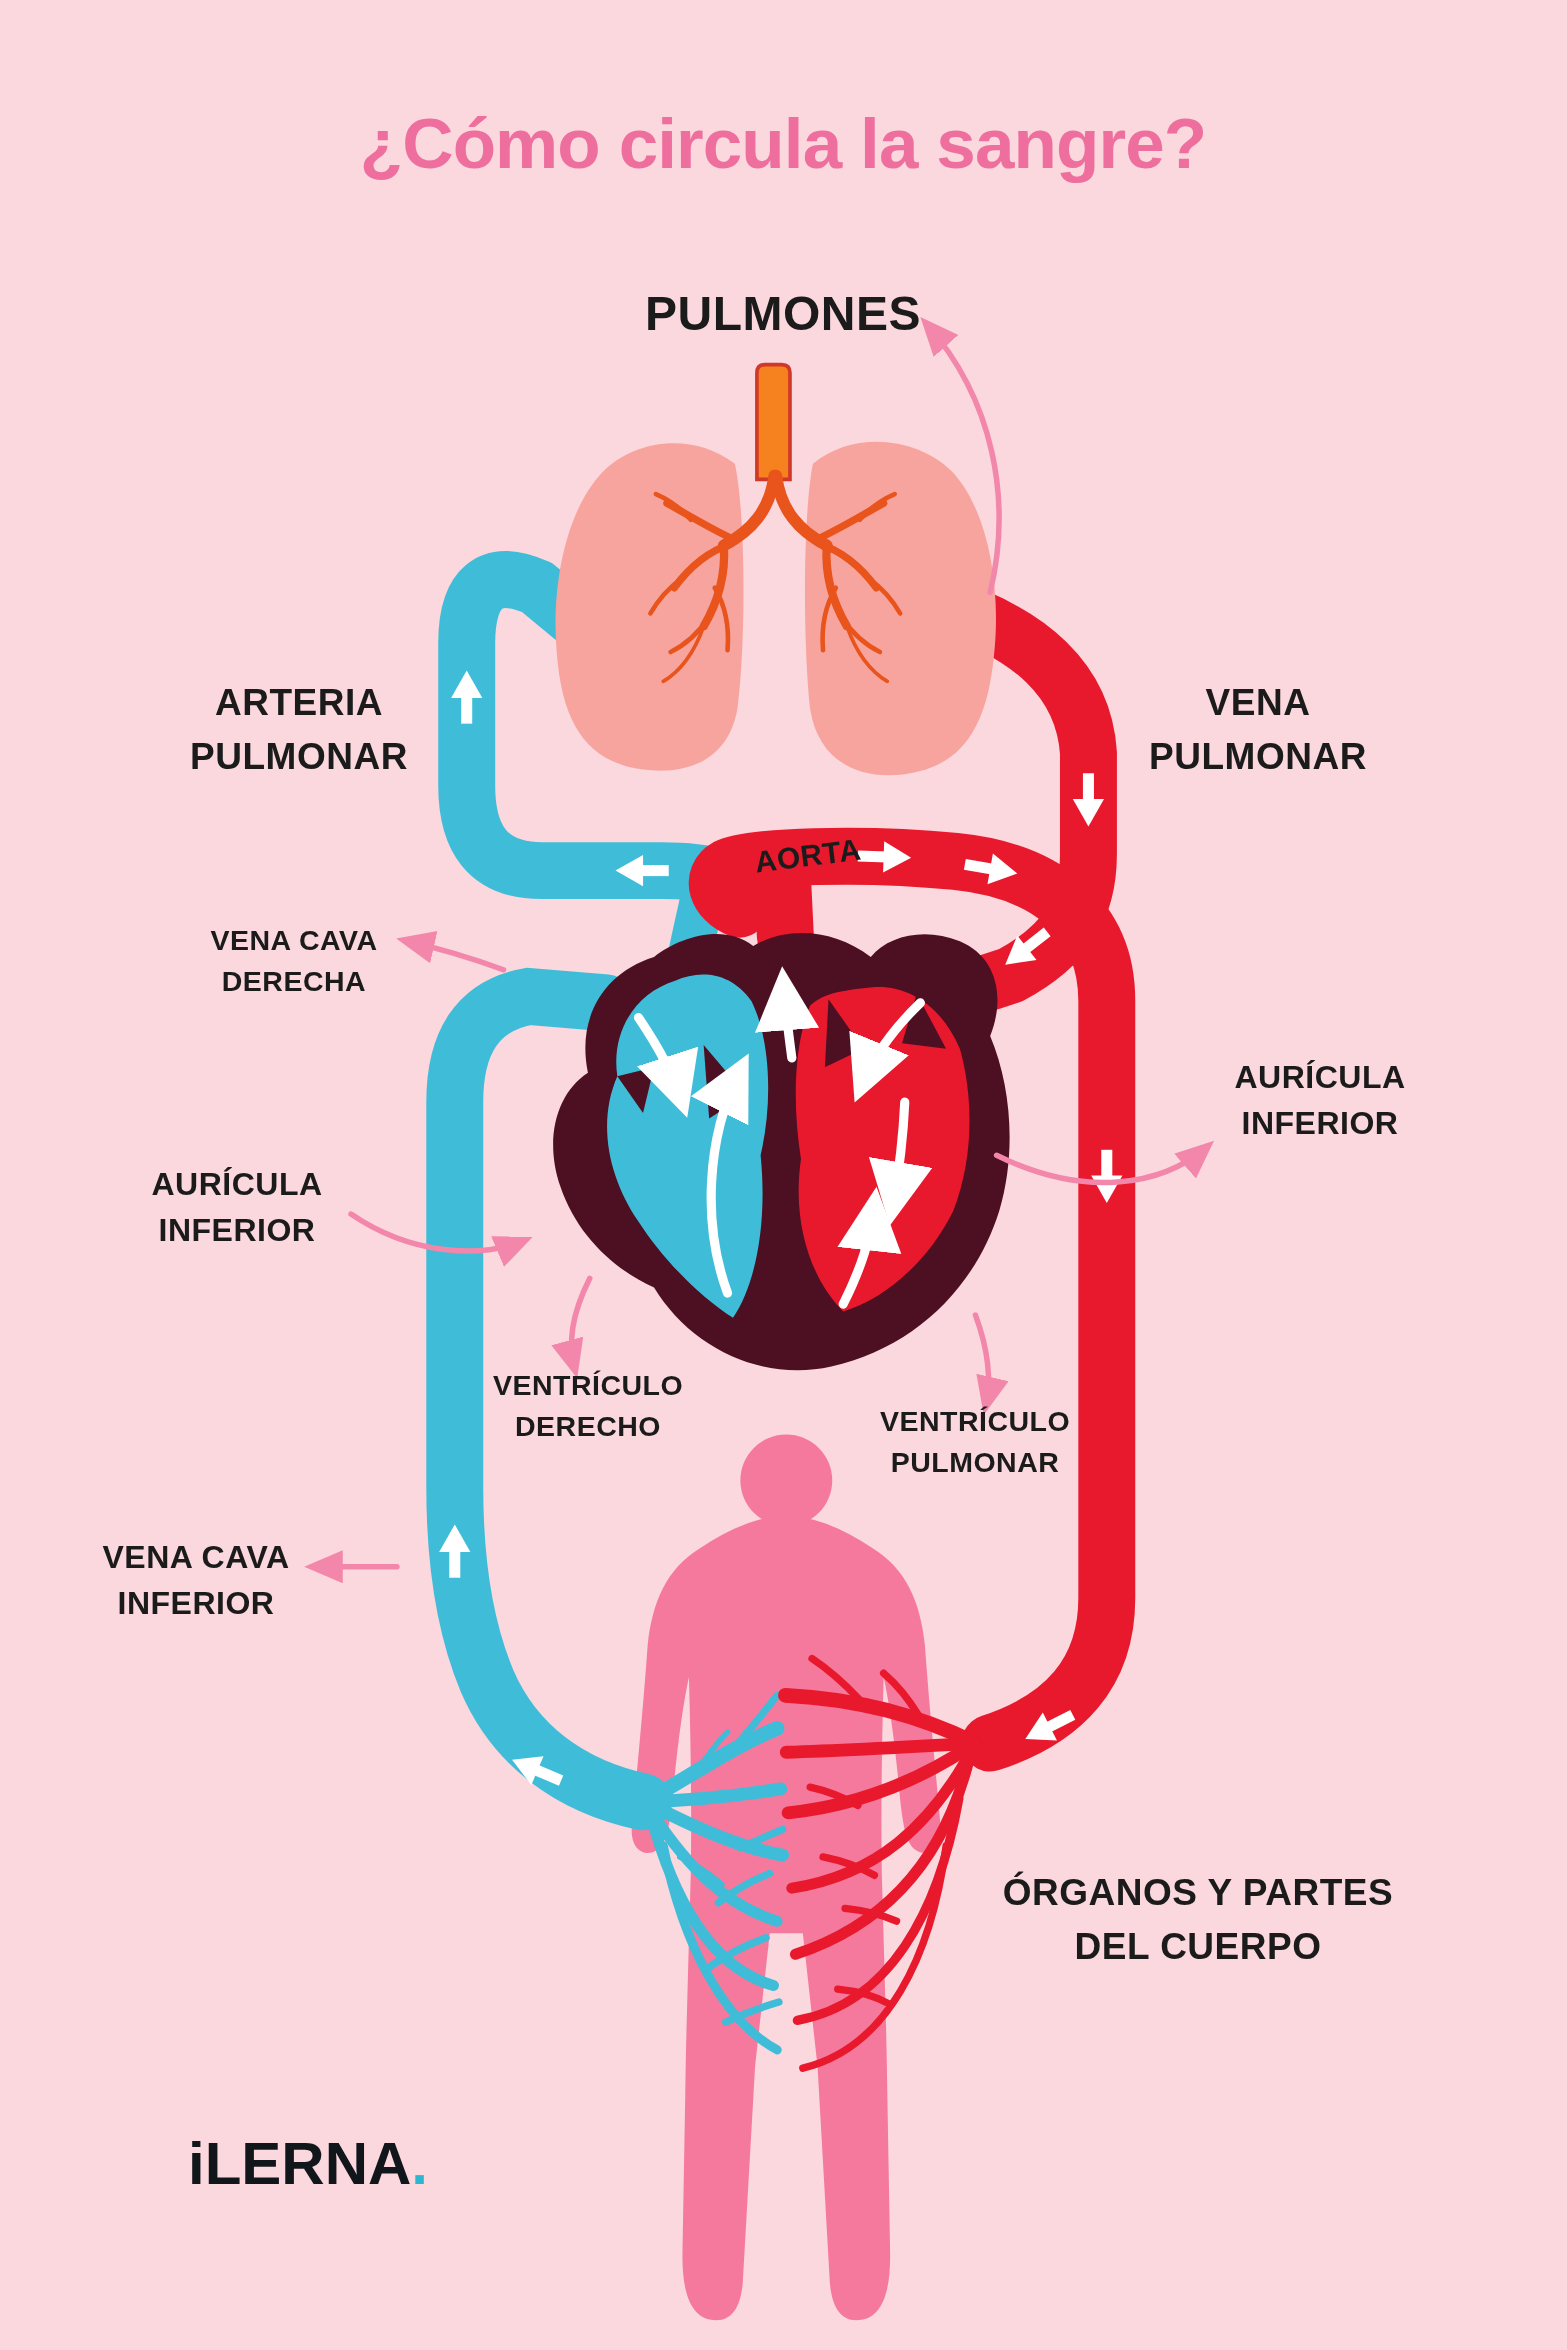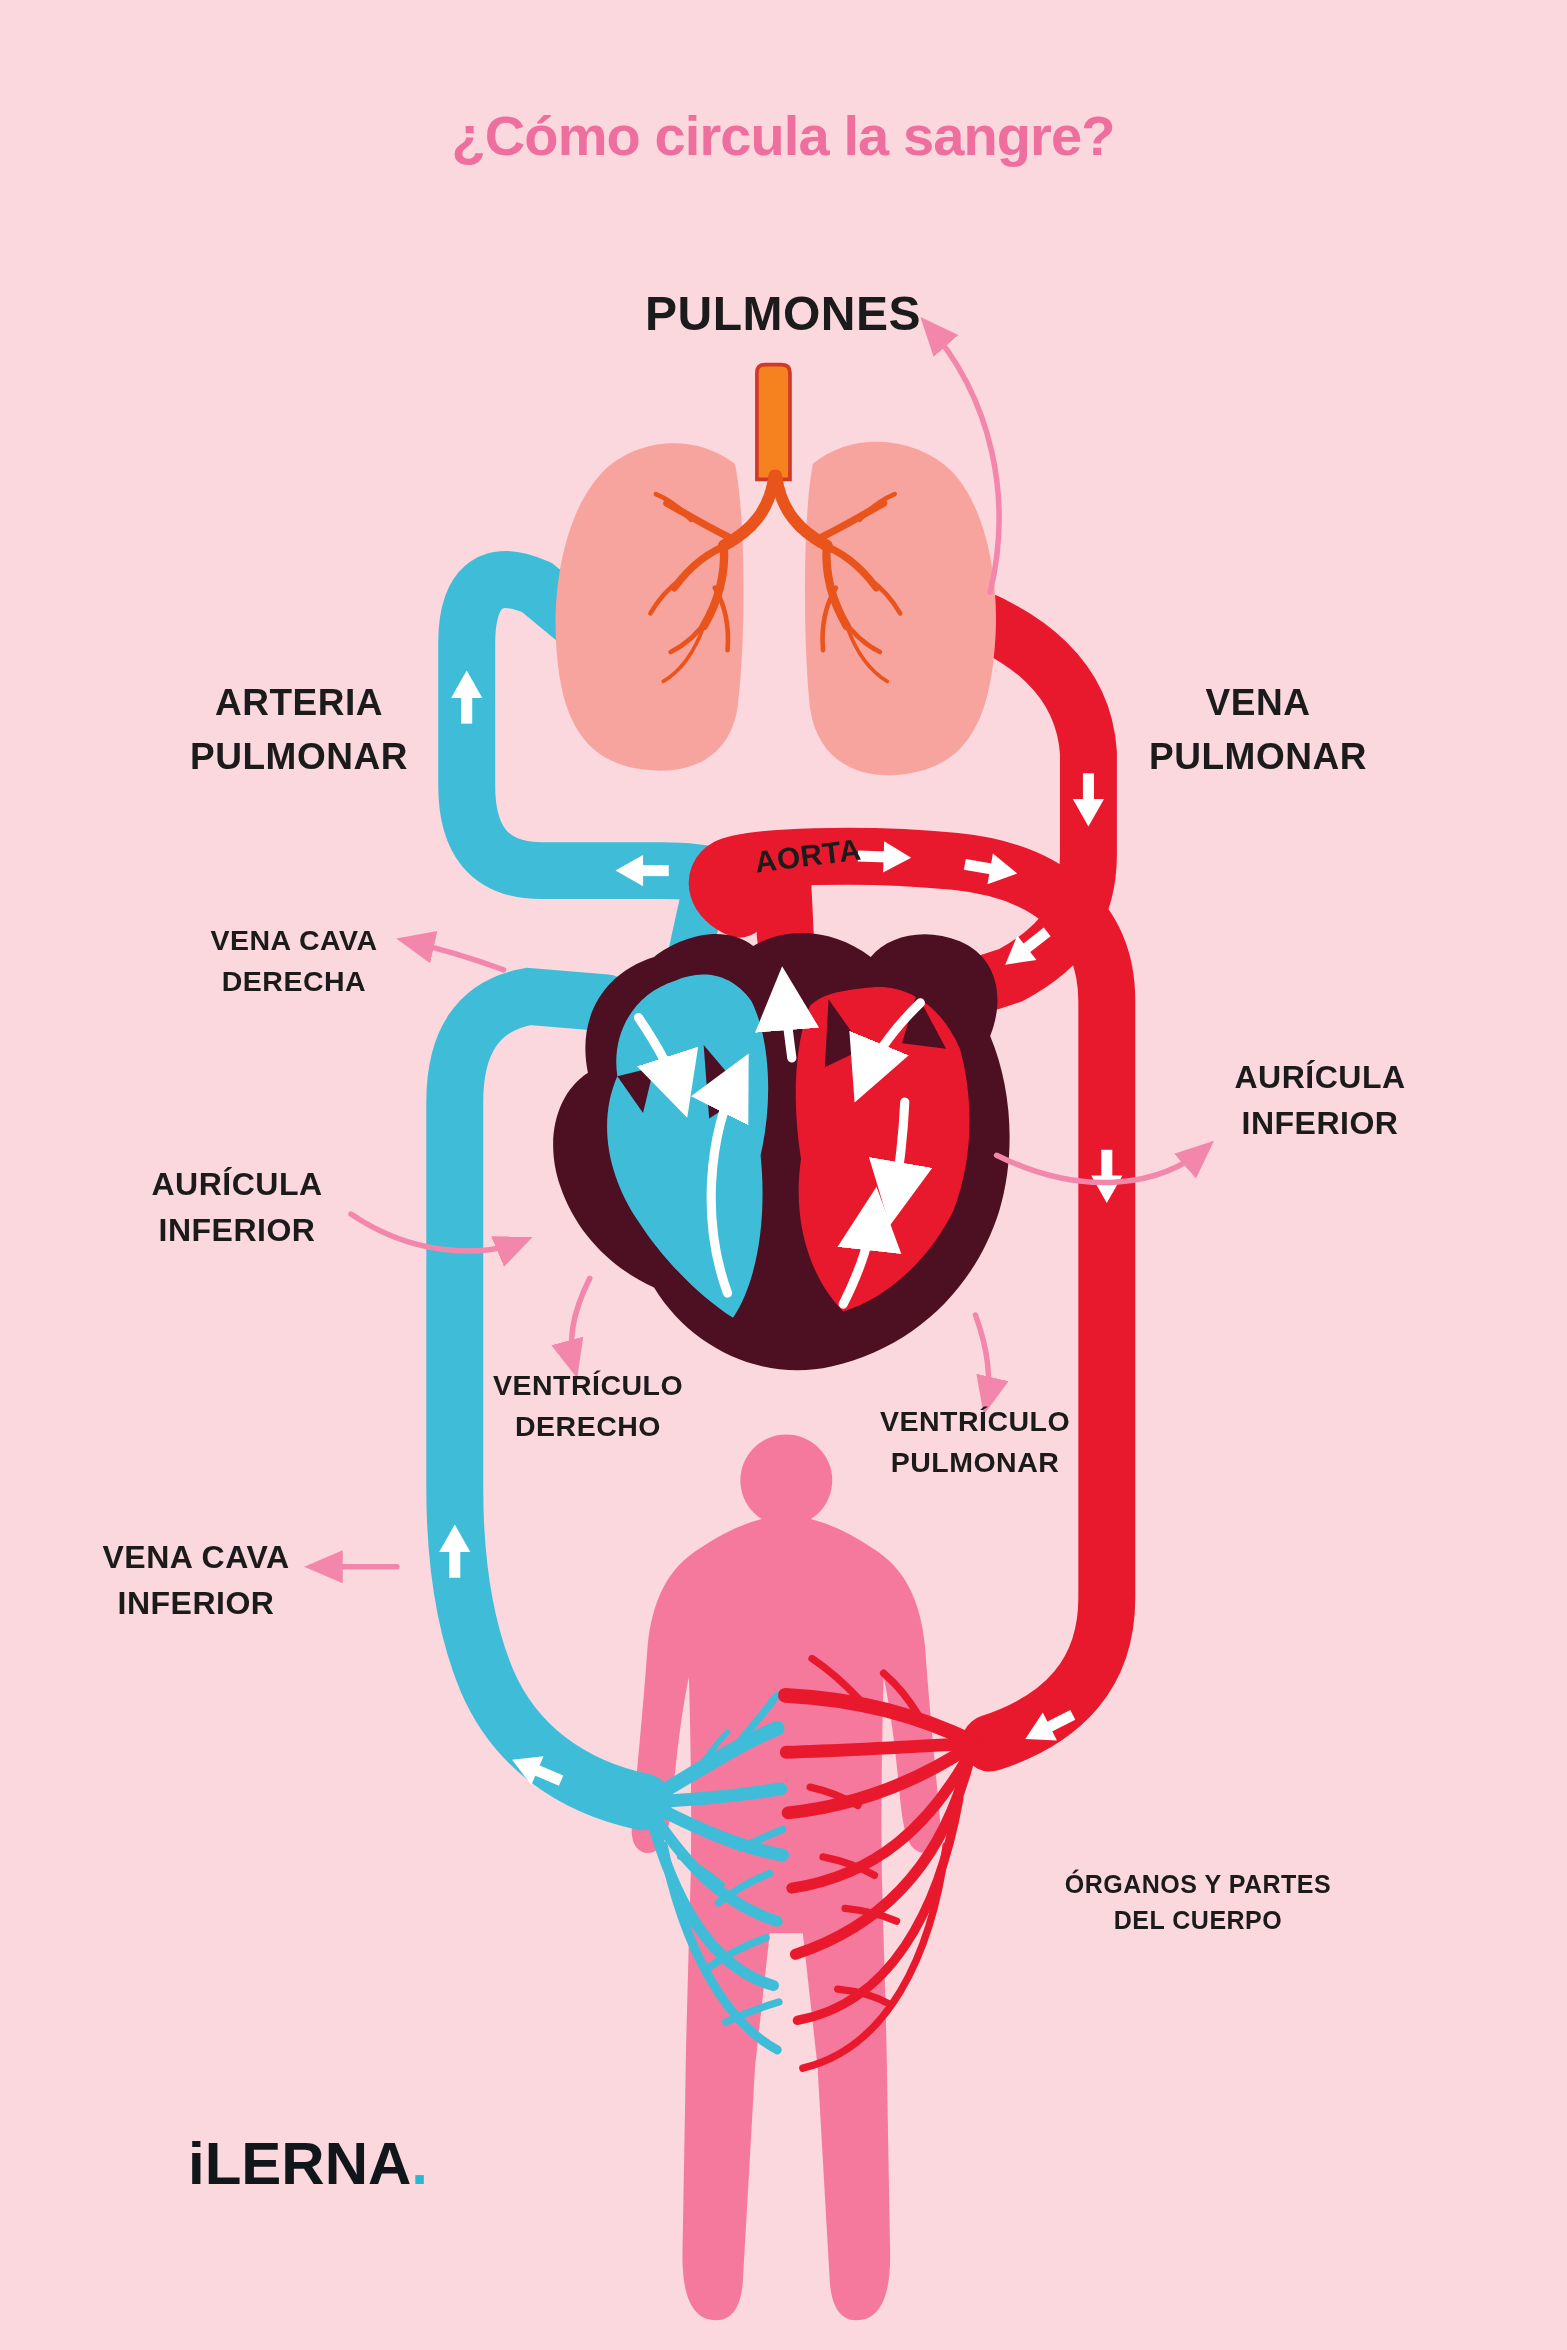--- a/index.html
+++ b/index.html
@@ -1,20 +1,20 @@
 <!DOCTYPE html>
 <html style="font-size:14.7px"><head>
 <meta charset="utf-8">
 <style>
   html,body{margin:0;padding:0;background:#fbd7de;}
   .stage{position:relative;width:1568px;height:2351px;background:#fbd7de;overflow:hidden;
          font-family:"Liberation Sans","DejaVu Sans",sans-serif;}
   svg.art{position:absolute;left:0;top:0;}
   .title{position:absolute;transform:translateX(-50%);color:#ee6f9e;font-weight:800;
-         font-size:56px;white-space:nowrap;letter-spacing:-0.9px;}
+         font-size:71px;white-space:nowrap;letter-spacing:-0.9px;}
   .lbl{position:absolute;transform:translateX(-50%);text-align:center;color:#1b1b1b;
        font-weight:800;line-height:1.45;white-space:nowrap;letter-spacing:0.5px;}
   .aorta{transform:translateX(-50%) rotate(-7deg);}
   .logo{position:absolute;font-weight:800;font-size:60px;color:#10161a;letter-spacing:0;}
   .logo .dot{color:#2ab7cf;}
 </style>
 </head>
 <body>
 
 <div class="stage">
@@ -214,21 +214,21 @@
   <div class="lbl" style="left:975px;top:1401px;font-size:28.5px;">
     <div>VENTRÍCULO</div>
     <div>PULMONAR</div>
   </div>
 
   <div class="lbl" style="left:196px;top:1534px;font-size:32px;">
     <div>VENA CAVA</div>
     <div>INFERIOR</div>
   </div>
 
-  <div class="lbl" style="left:1198px;top:1866px;font-size:25px;">
+  <div class="lbl" style="left:1198px;top:1866px;font-size:37px;">
     <div>ÓRGANOS Y PARTES</div>
     <div>DEL CUERPO</div>
   </div>
 
   <div class="logo" style="left:188px;top:2129px;">
     <span>iLERNA</span><span class="dot">.</span>
   </div>
 
 </div>
 

